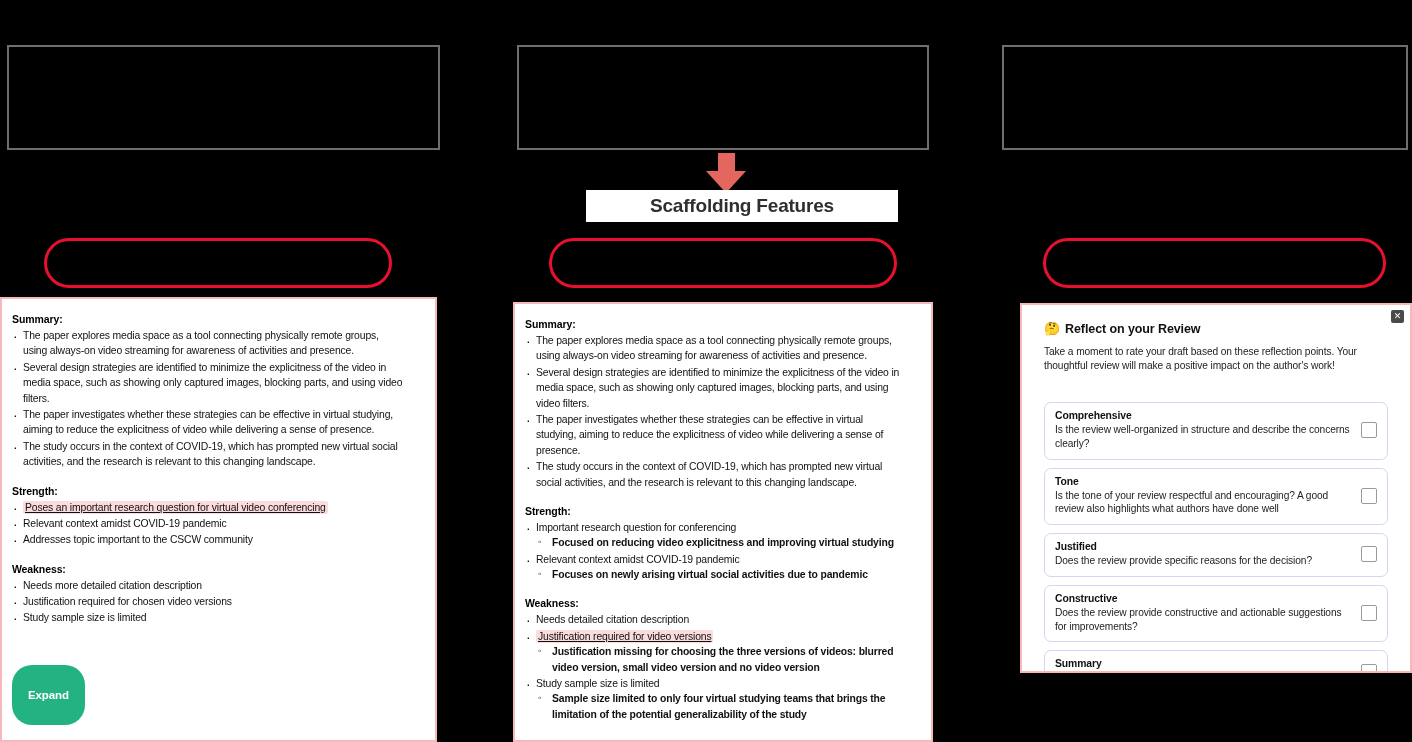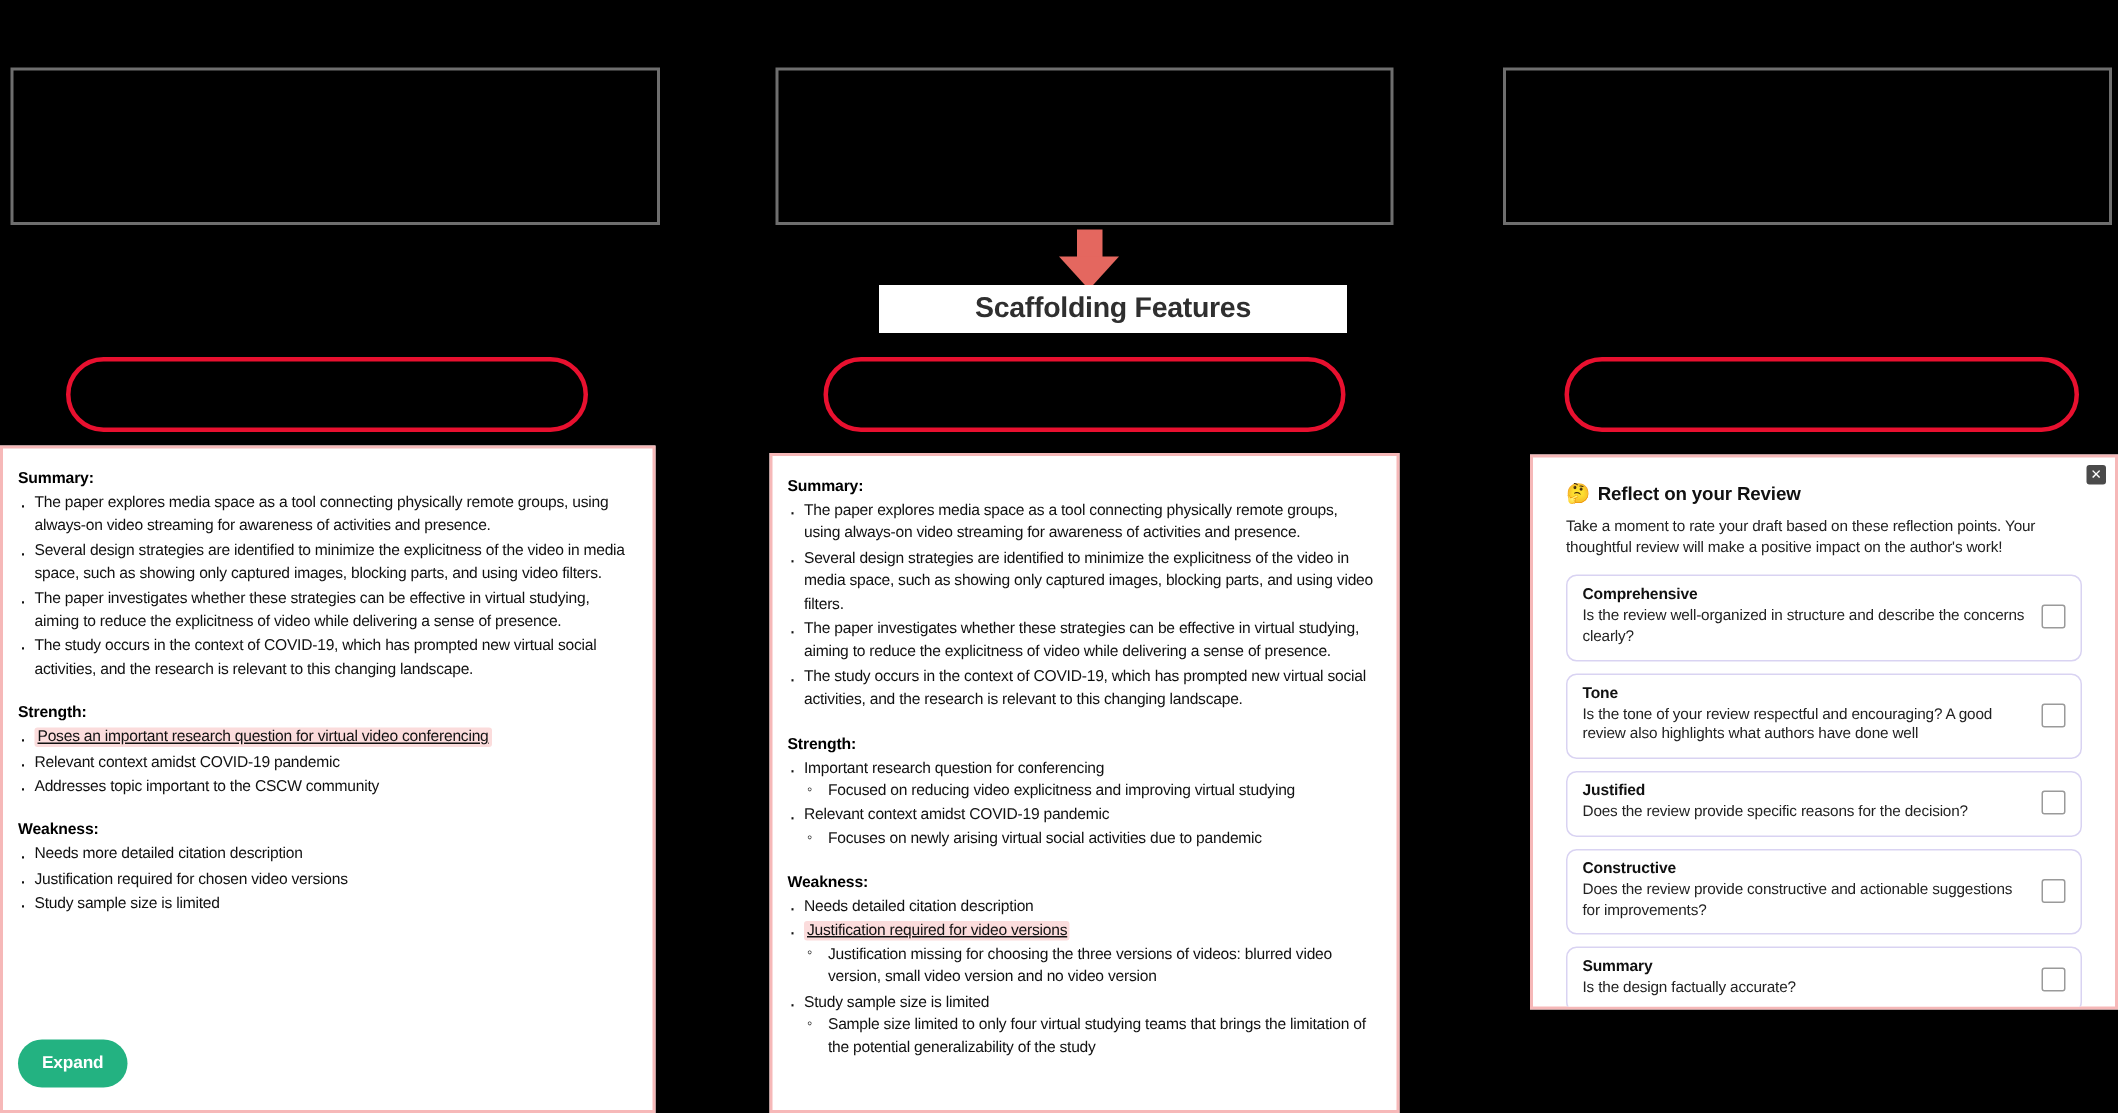--- a/index.html
+++ b/index.html
@@ -52,67 +52,67 @@
 
   
   .panel{
     position:absolute;background:#fff;border:2px solid #f6b8b8;
     box-sizing:border-box;overflow:hidden;
   }
   .p1{left:0px;   top:297px;width:437px;height:445px;}
   .p2{left:513px; top:302px;width:420px;height:440px;}
   .p3{left:1020px;top:303px;width:392px;height:370px;}
 
-  .panel-body{padding:14px 14px 0 10px;}
+  .panel-body{padding:14px 30px 0 10px;}
 
   .sec-head{
     font-size:10.5px;font-weight:bold;color:#000;margin:0 0 3px 0;
     letter-spacing:-0.1px;
   }
   .sec-head.spaced{margin-top:15px;}
 
   ul.bullets{list-style:none;margin:0;padding:0;}
   ul.bullets > li{
     position:relative;padding-left:11px;margin-bottom:1px;
     font-size:10.4px;line-height:1.48;color:#111;letter-spacing:-0.15px;
   }
   ul.bullets > li::before{
     content:"·";position:absolute;left:1px;top:-1px;font-size:14px;line-height:1.35;color:#111;
   }
   ul.bullets > li.hl > .hl-span{
     background:#fbdcdc;border-radius:2px;padding:1px 2px;
     box-decoration-break:clone;text-decoration:underline;-webkit-box-decoration-break:clone;
   }
-  ul.sub{list-style:none;margin:0;padding:0;}
+  ul.sub{list-style:none;margin:0;padding:0;font-weight:bold;}
   ul.sub > li{
     position:relative;padding-left:16px;margin:0;
     font-size:10.4px;line-height:1.48;color:#111;letter-spacing:-0.15px;
   }
   ul.sub > li::before{
     content:"\25E6";position:absolute;left:2px;top:0px;font-size:10px;color:#111;
   }
 
   
   .expand-btn{
     position:absolute;left:10px;bottom:15px;
     background:#23b281;color:#fff;border:none;border-radius:20px;
-    padding:10px 16px;font-size:11.5px;font-weight:bold;
+    padding:24px 16px;font-size:11.5px;font-weight:bold;
     font-family:"Liberation Sans","DejaVu Sans",sans-serif;cursor:pointer;
     letter-spacing:-0.1px;
   }
 
   
   .reflect-inner{padding:16px 22px 14px 22px;position:relative;}
   .reflect-title{
     font-size:12.5px;font-weight:bold;color:#111;margin:0 0 9px 0;
     display:flex;align-items:center;gap:5px;letter-spacing:-0.1px;
   }
   .reflect-title .emoji{font-size:13px;}
   .reflect-sub{
-    font-size:10.2px;line-height:1.42;color:#222;margin:0 0 9px 0;letter-spacing:-0.1px;
+    font-size:10.2px;line-height:1.42;color:#222;margin:0 0 28px 0;letter-spacing:-0.1px;
   }
   .reflect-item{
     border:1px solid #d9d3f2;border-radius:7px;background:#fff;
     padding:7px 10px 8px 10px;margin-bottom:8px;
     display:flex;align-items:center;gap:8px;
   }
   .reflect-item .txt{flex:1;min-width:0;}
   .reflect-item .ri-title{
     font-size:10.4px;font-weight:bold;color:#111;margin-bottom:2px;letter-spacing:-0.1px;
   }

